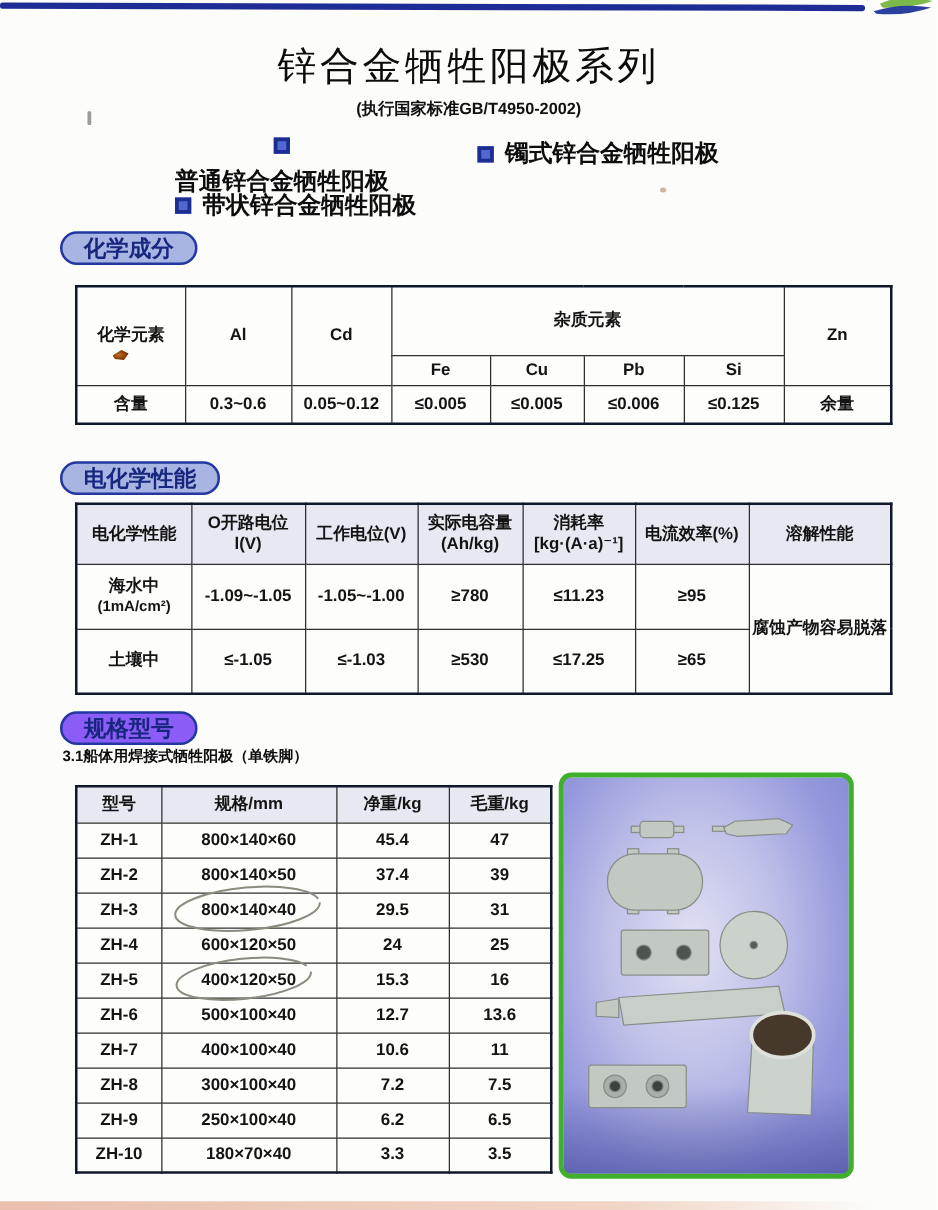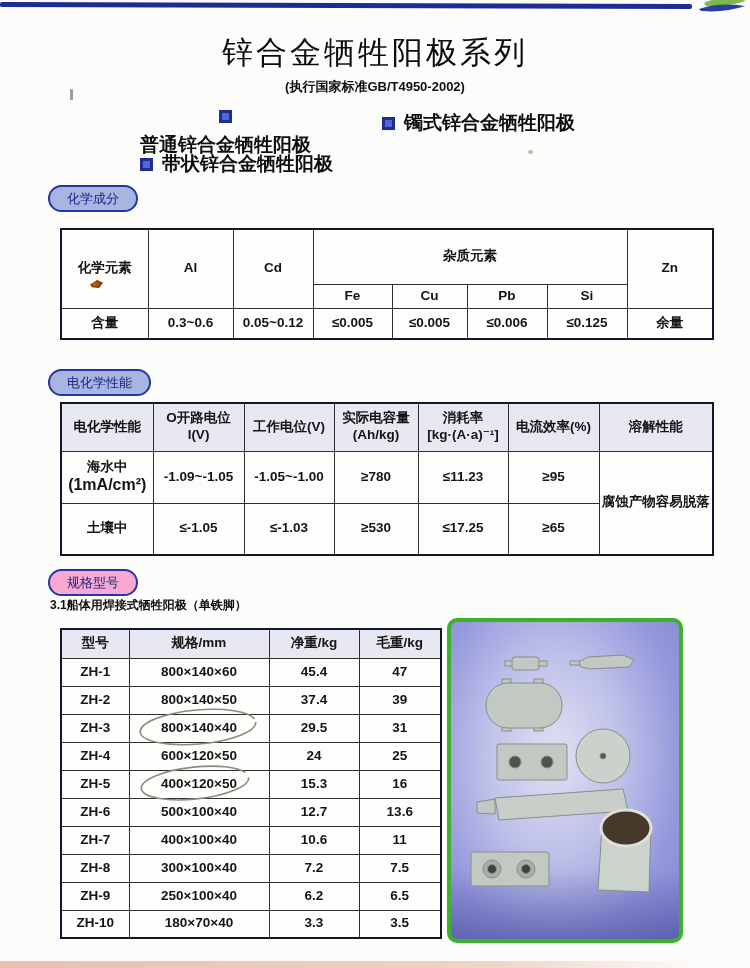--- a/index.html
+++ b/index.html
@@ -13,29 +13,29 @@
   
   .title{position:absolute;left:0;right:0;top:32px;text-align:center;font-size:31px;font-weight:normal;letter-spacing:3px;color:#0c0c0c;}
   .subtitle{position:absolute;left:0;right:0;top:78px;text-align:center;font-size:13px;font-weight:bold;color:#101010;}
 
   
   .prod{position:absolute;display:flex;align-items:center;gap:9px;font-size:19px;font-weight:bold;color:#0d0d0d;}
   .sq{width:13px;height:13px;box-sizing:border-box;background:#5068cf;border:3px solid #1d2d92;flex:0 0 auto;}
 
   
   .pill{position:absolute;display:flex;align-items:center;justify-content:center;height:23px;padding:0 17px;
-        border:2px solid #2237a0;border-radius:14px;background:#a8b4e2;color:#17277f;font-weight:normal;font-size:13px;}
-  .pill.light{background:#f9a8d4;}
+        border:2px solid #2237a0;border-radius:14px;background:#a8b4e2;color:#17277f;font-weight:bold;font-size:18px;}
+  .pill.light{background:#8b5cf6;}
 
   
   table.grid{position:absolute;border-collapse:collapse;table-layout:fixed;border:2px solid #0f172a;background:#fdfdfc;}
   .grid td,.grid th{border:1.5px solid #2e2e2e;text-align:center;vertical-align:middle;padding:0 2px;
                     font-weight:bold;font-size:13.5px;color:#141414;line-height:1.25;}
   .hd{background:#e7e8f2;}
-  .sub{font-size:16px;font-weight:bold;}
+  .sub{font-size:12px;font-weight:bold;}
   .stain{position:absolute;left:28px;top:50px;width:13px;height:8px;
          background:radial-gradient(ellipse at 40% 50%, #c26a1e 0%, #7e3808 60%, #5a2605 100%);
          clip-path:polygon(0 55%,55% 0,100% 35%,70% 100%,15% 90%);}
 
   .spec-heading{position:absolute;left:50px;top:597px;font-size:12px;font-weight:bold;color:#0d0d0d;}
 
   
   .pencil{position:absolute;left:60px;top:628px;pointer-events:none;}
 
   

